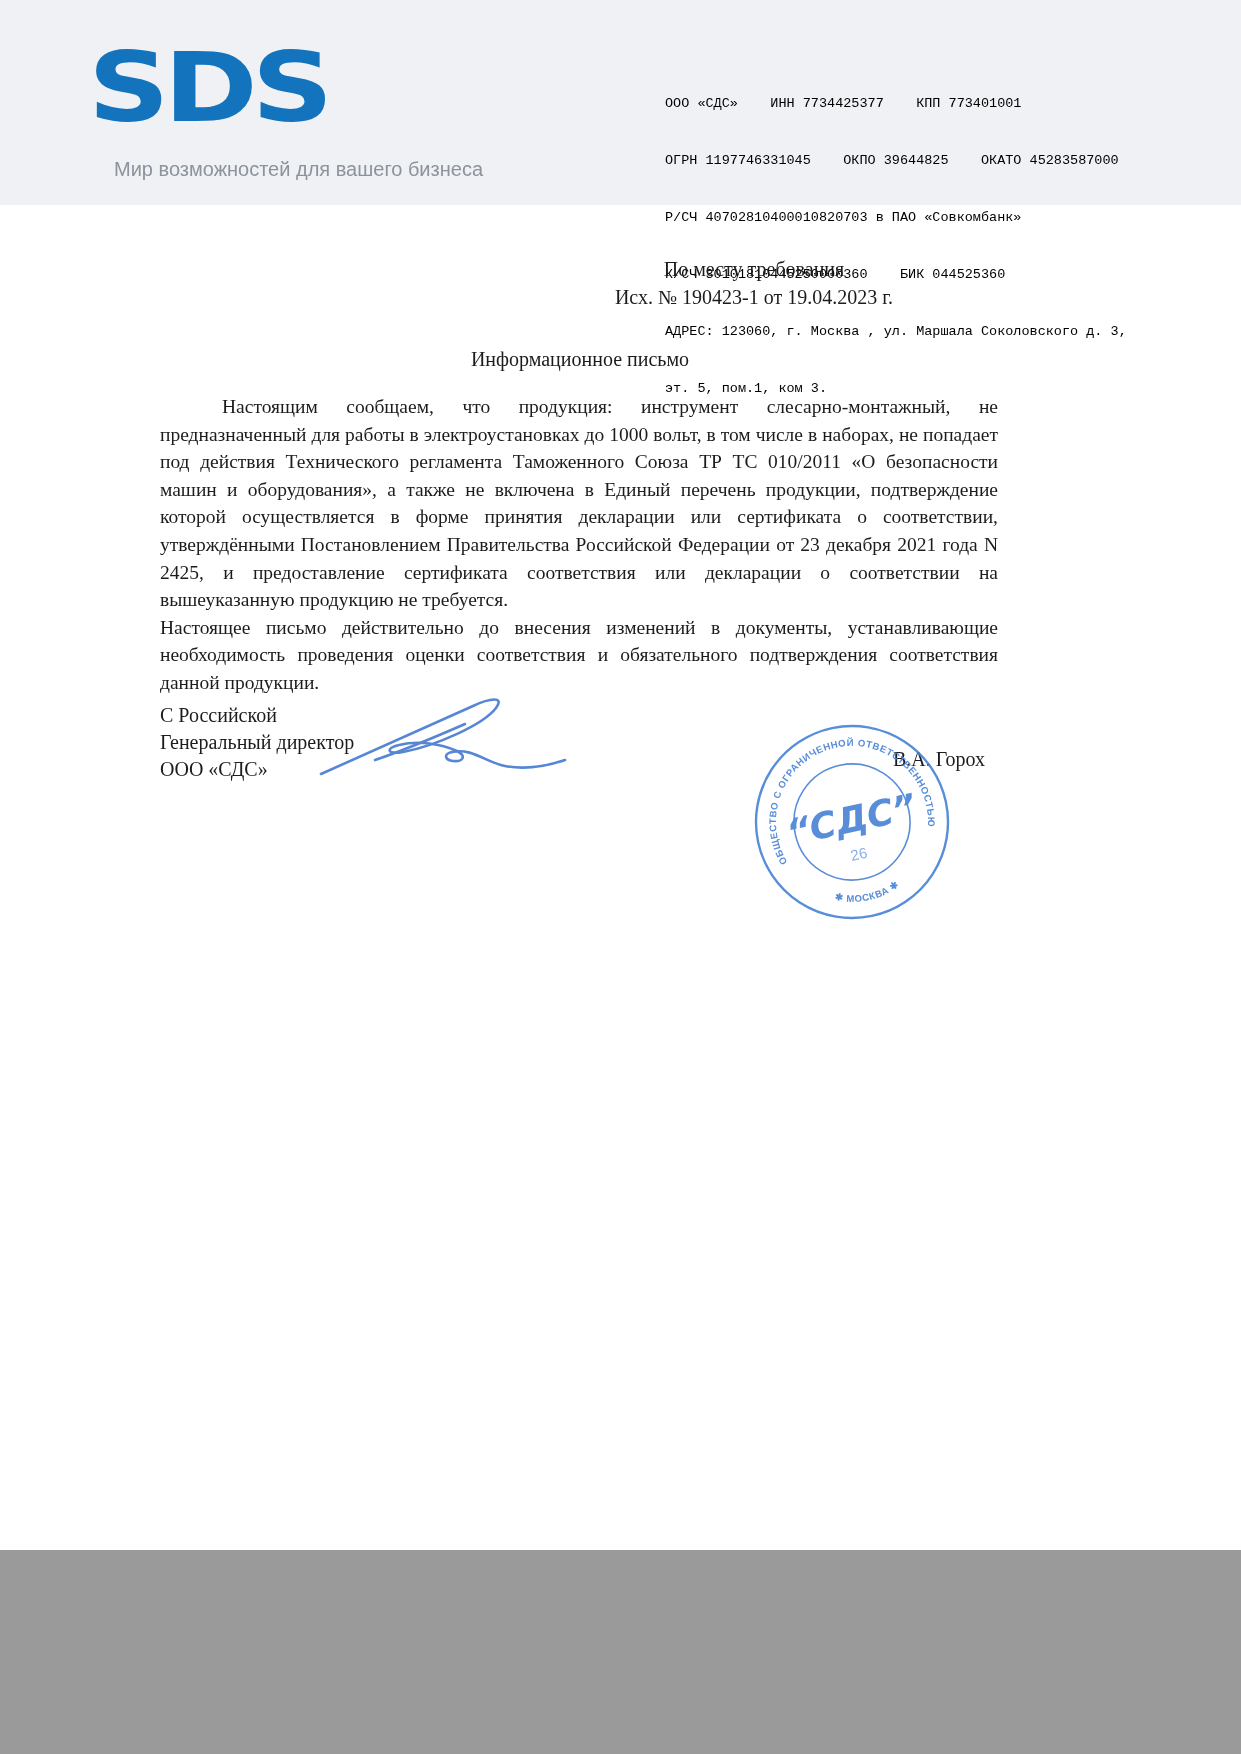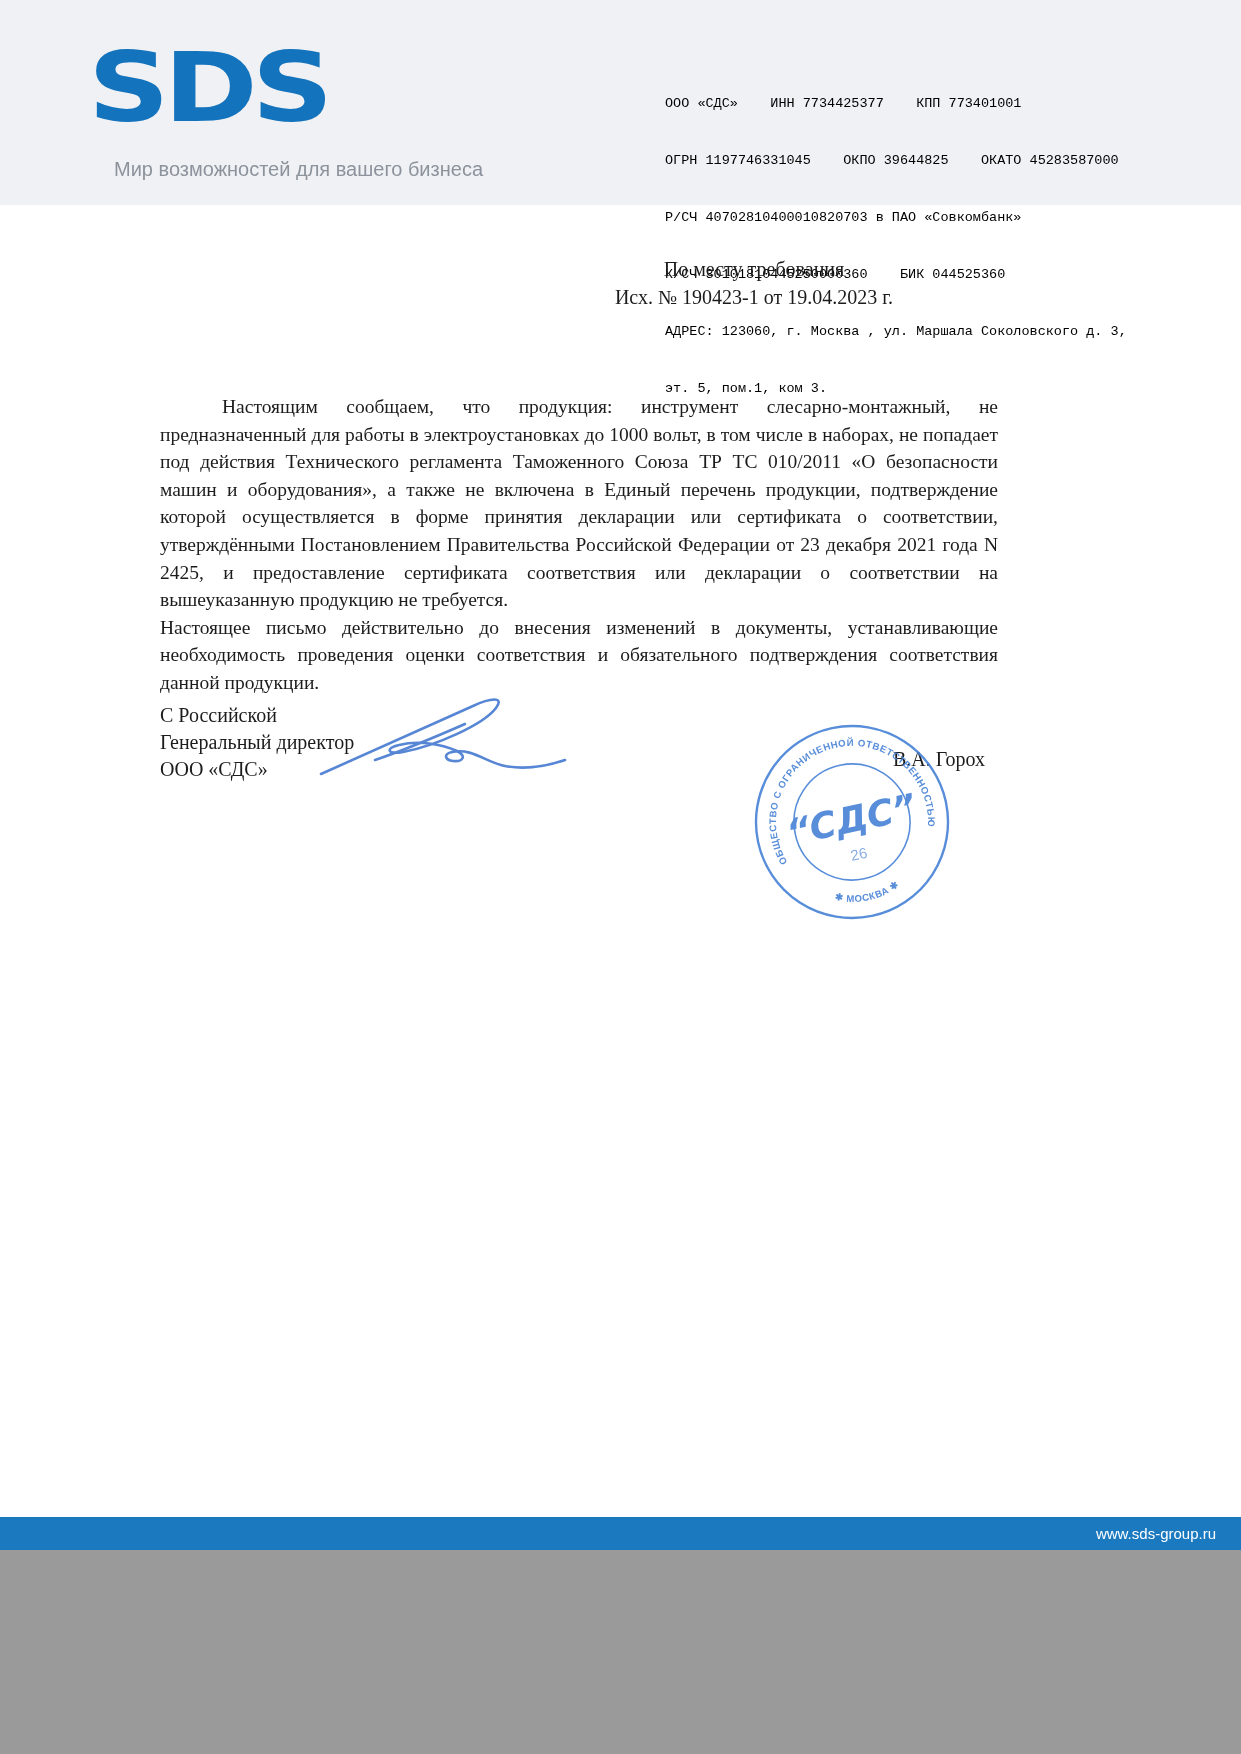--- a/index.html
+++ b/index.html
@@ -154,20 +154,21 @@
     <div>К/СЧ 30101810445250000360    БИК 044525360</div>
     <div>АДРЕС: 123060, г. Москва , ул. Маршала Соколовского д. 3,</div>
     <div>эт. 5, пом.1, ком 3.</div>
   </div>
 
   <div class="ref-block">
     <div>По месту требования</div>
     <div>Исх. № 190423-1 от 19.04.2023 г.</div>
   </div>
 
+  <div class="letter-title">Информационное письмо</div>
 
   <div class="letter-body">
     <p class="indent">Настоящим сообщаем, что продукция: инструмент слесарно-монтажный, не предназначенный для работы в электроустановках до 1000 вольт, в том числе в наборах, не попадает под действия Технического регламента Таможенного Союза ТР ТС 010/2011 «О безопасности машин и оборудования», а также не включена в Единый перечень продукции, подтверждение которой осуществляется в форме принятия декларации или сертификата о соответствии, утверждёнными Постановлением Правительства Российской Федерации от 23 декабря 2021 года N 2425, и предоставление сертификата соответствия или декларации о соответствии на вышеуказанную продукцию не требуется.</p>
     <p>Настоящее письмо действительно до внесения изменений в документы, устанавливающие необходимость проведения оценки соответствия и обязательного подтверждения соответствия данной продукции.</p>
   </div>
 
   <div class="closing">
     <div>С Российской</div>
     <div>Генеральный директор</div>
     <div>ООО «СДС»</div>
@@ -193,17 +194,14 @@
     <text class="ring-text">
       <textPath href="#ring-top" startOffset="0">ОБЩЕСТВО С ОГРАНИЧЕННОЙ ОТВЕТСТВЕННОСТЬЮ ✱ ОГРН 1197746331045</textPath>
     </text>
     <text class="ring-text" text-anchor="middle">
       <textPath href="#ring-bottom" startOffset="50%">✱  МОСКВА  ✱</textPath>
     </text>
     <text class="center-text" x="100" y="110" text-anchor="middle">“СДС”</text>
     <text class="stamp-number" x="100" y="138" text-anchor="middle">26</text>
   </svg>
 
-  <div class="footer-bar">
-    <a href="#">www.sds-group.ru</a>
-  </div>
 
 </div>
 
 </body></html>

